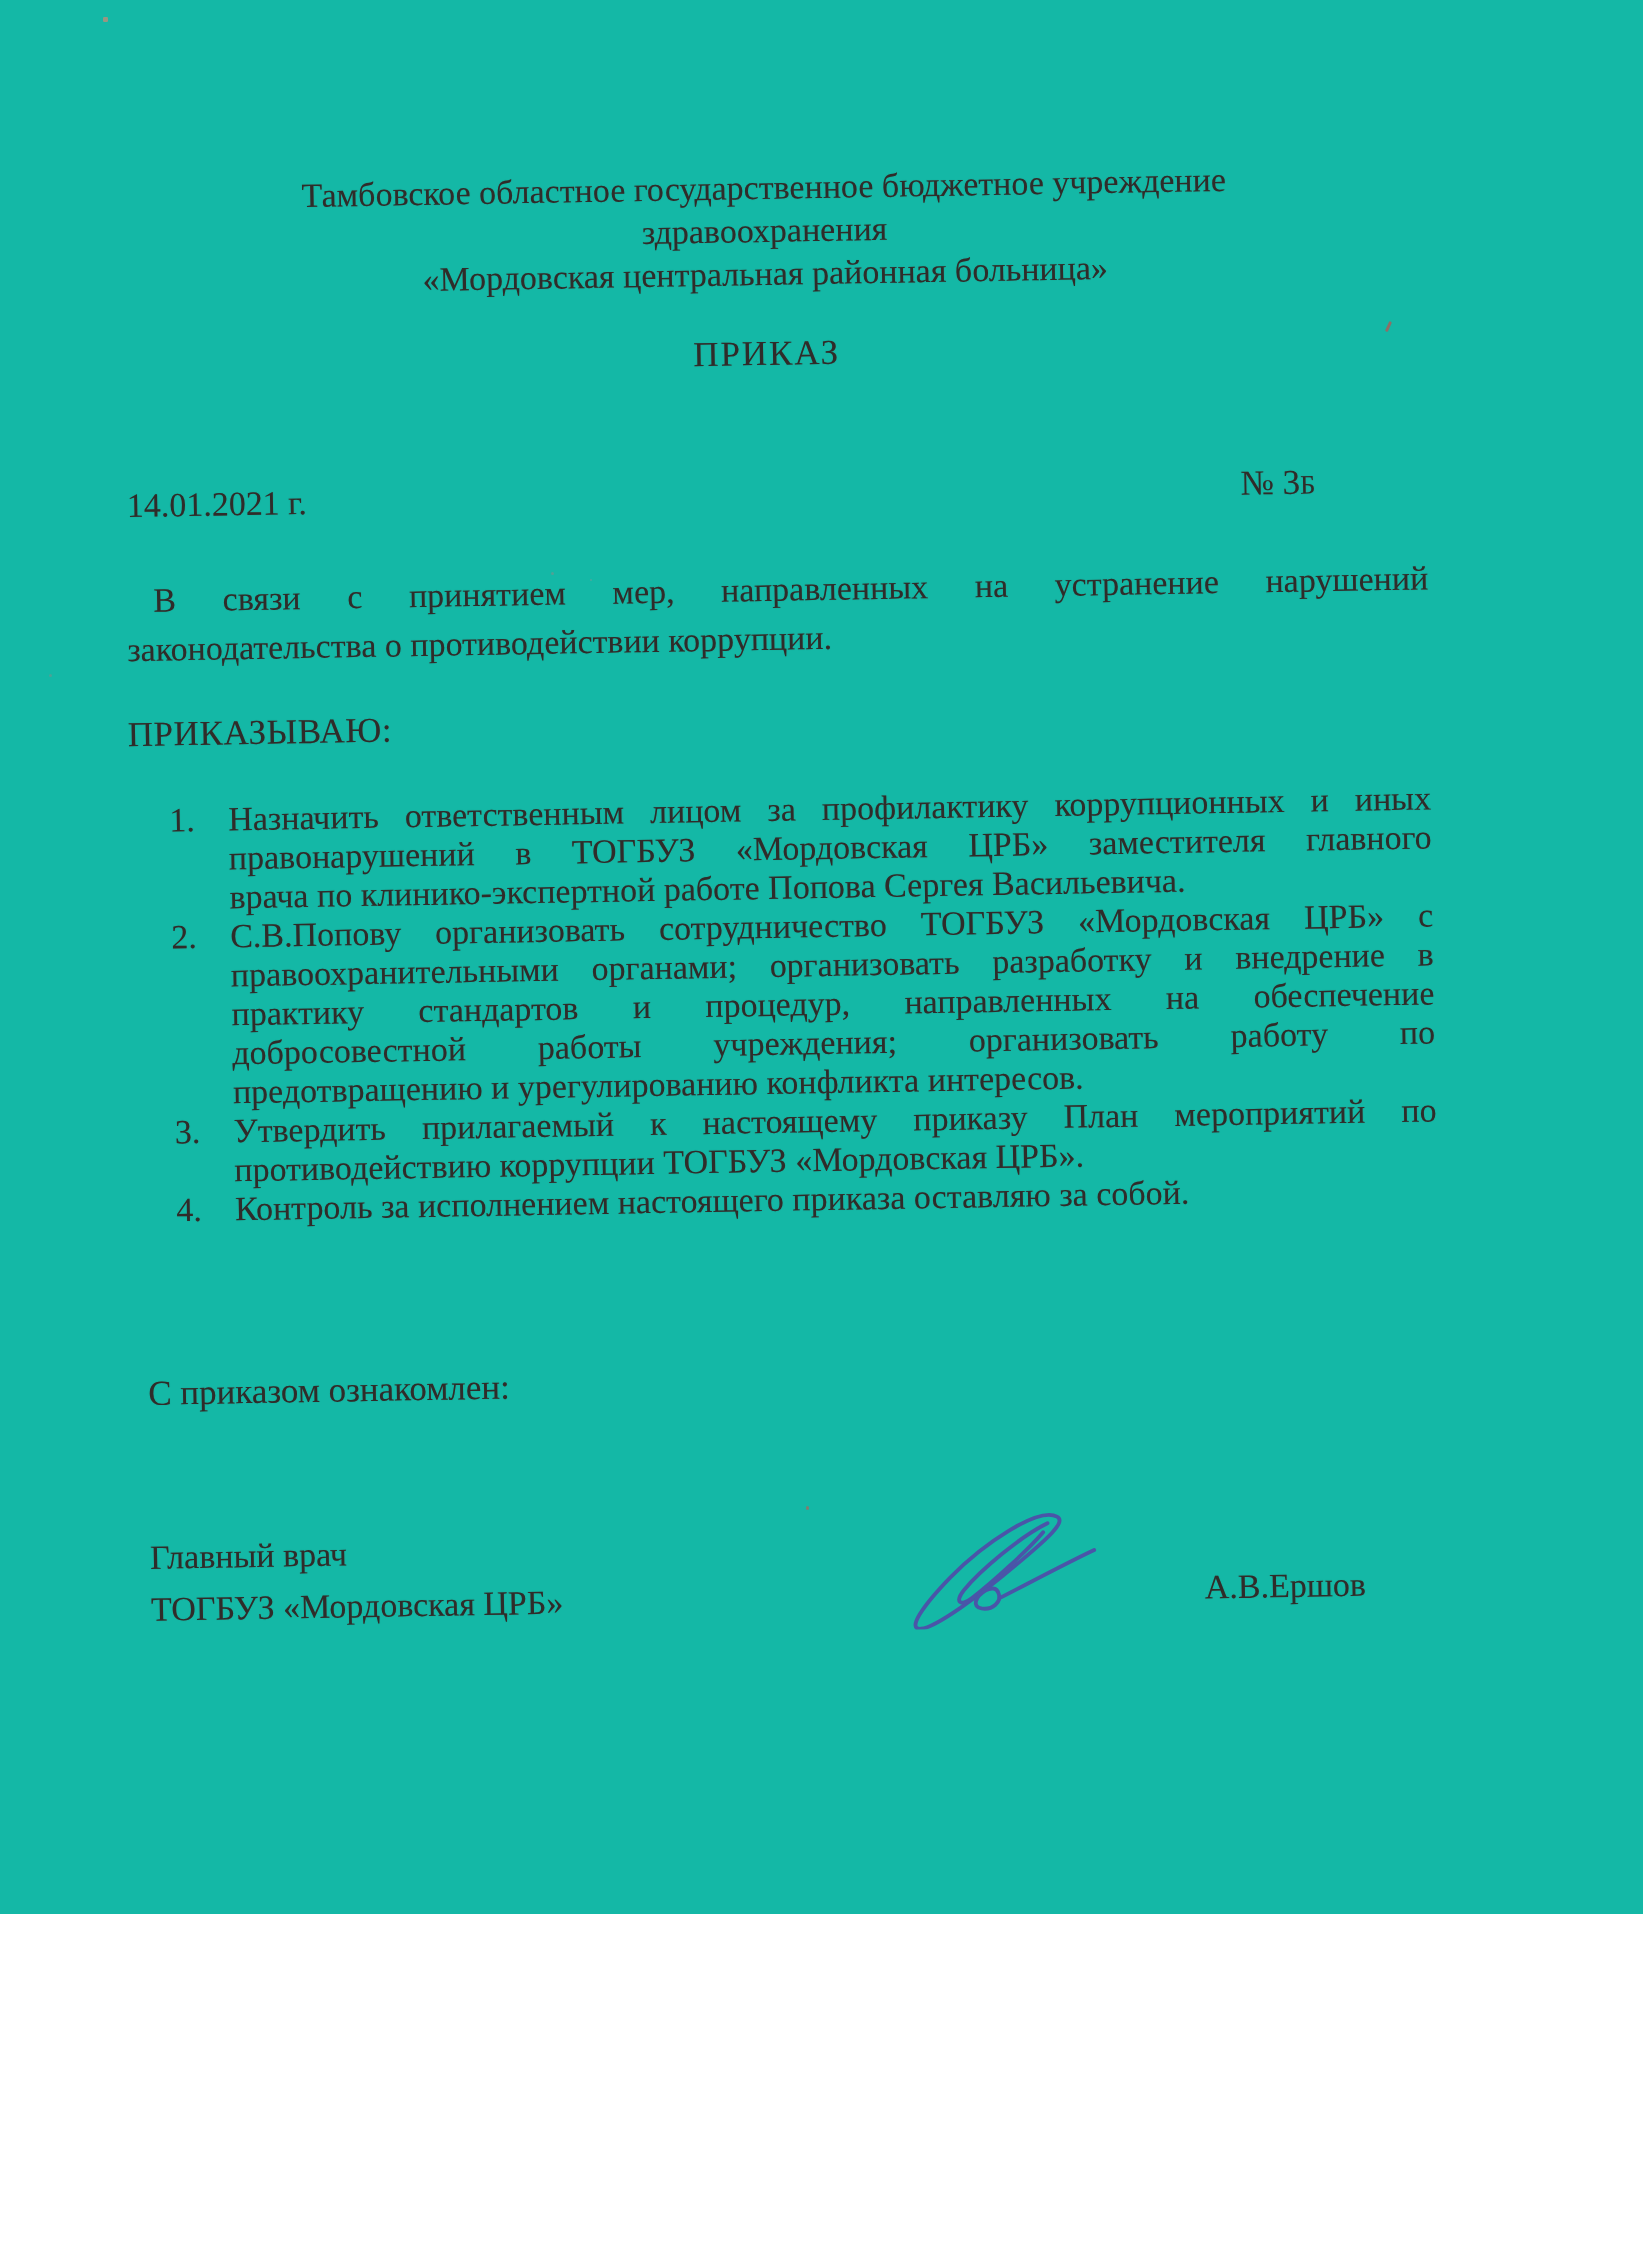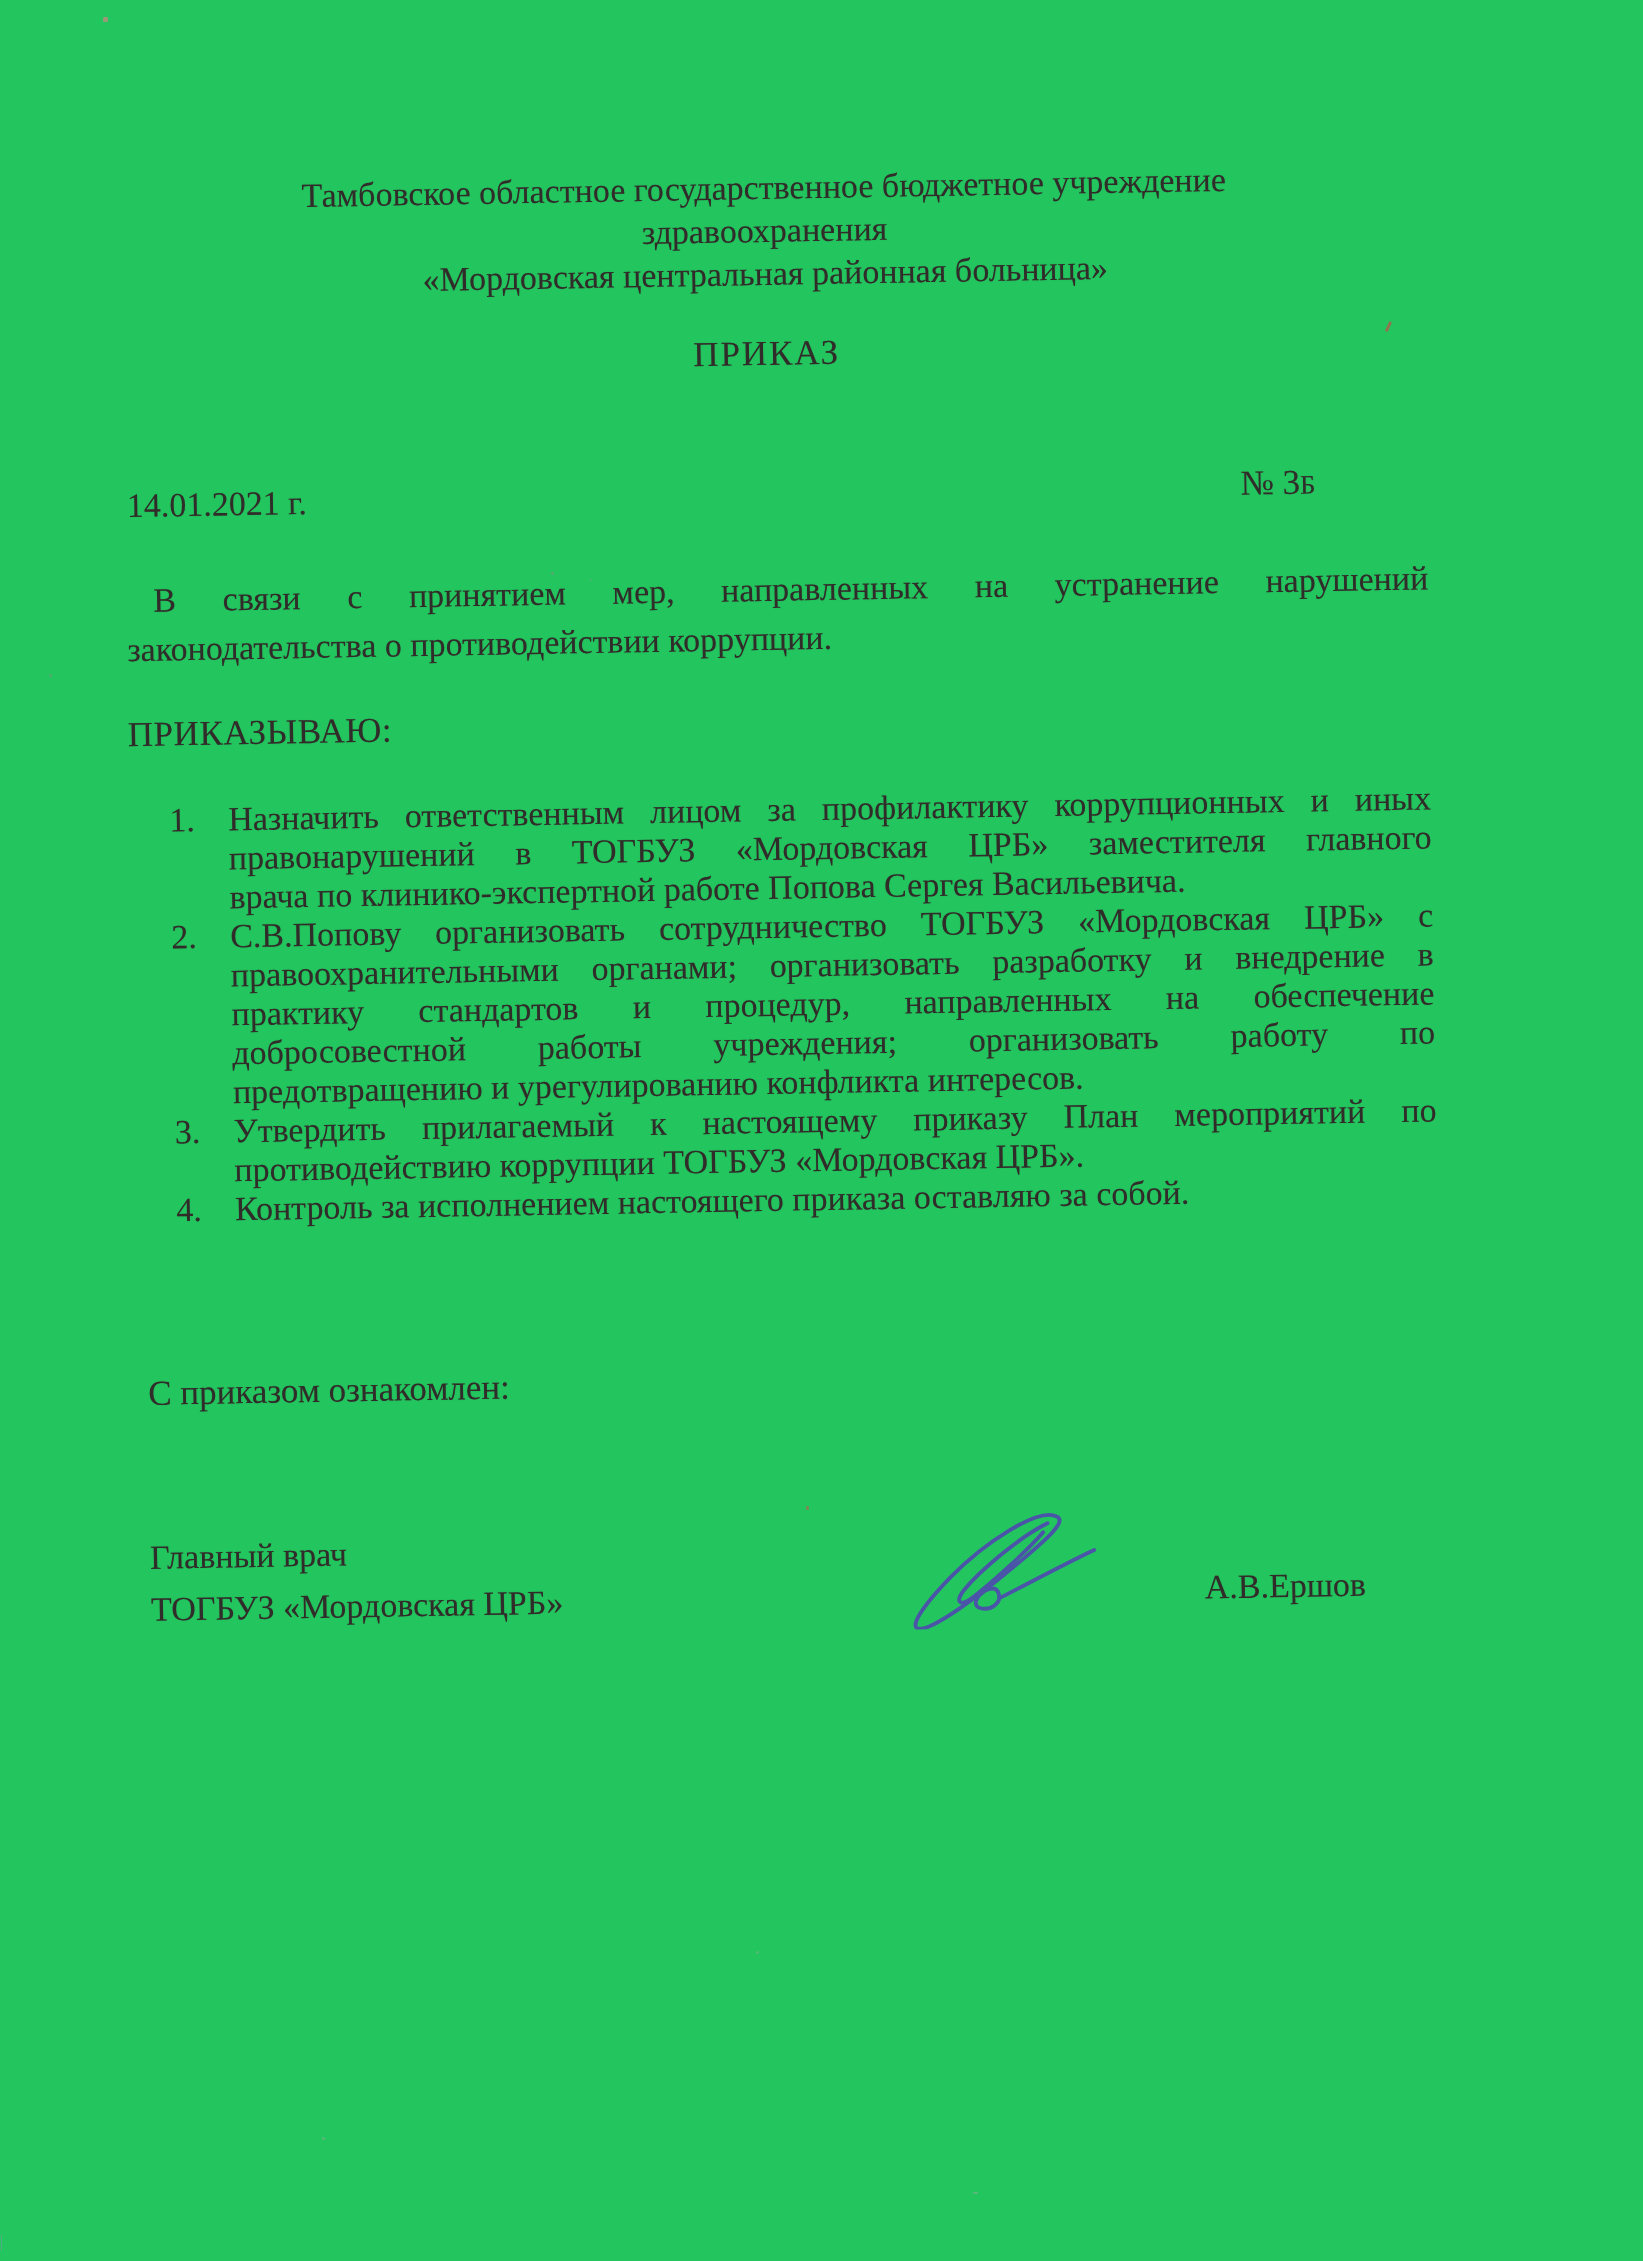--- a/index.html
+++ b/index.html
@@ -1,20 +1,20 @@
 <!DOCTYPE html>
 <html lang="ru" style="font-size:10.3px"><head>
 <meta charset="utf-8">
 <style>
   html, body { margin: 0; padding: 0; background: #ffffff; }
   .page {
     position: relative;
     width: 1644px;
-    height: 2261px;
-    background: #22c55e;
+    height: 1914px;
+    background: #14b8a6;
     overflow: hidden;
     font-family: "Liberation Serif", "DejaVu Serif", serif;
     color: #2f2c2a;
   }
   .content {
     position: absolute;
     left: 0; top: 0;
     width: 1644px; height: 2261px;
     transform: rotate(-1deg);
     transform-origin: 139px 1096px;

